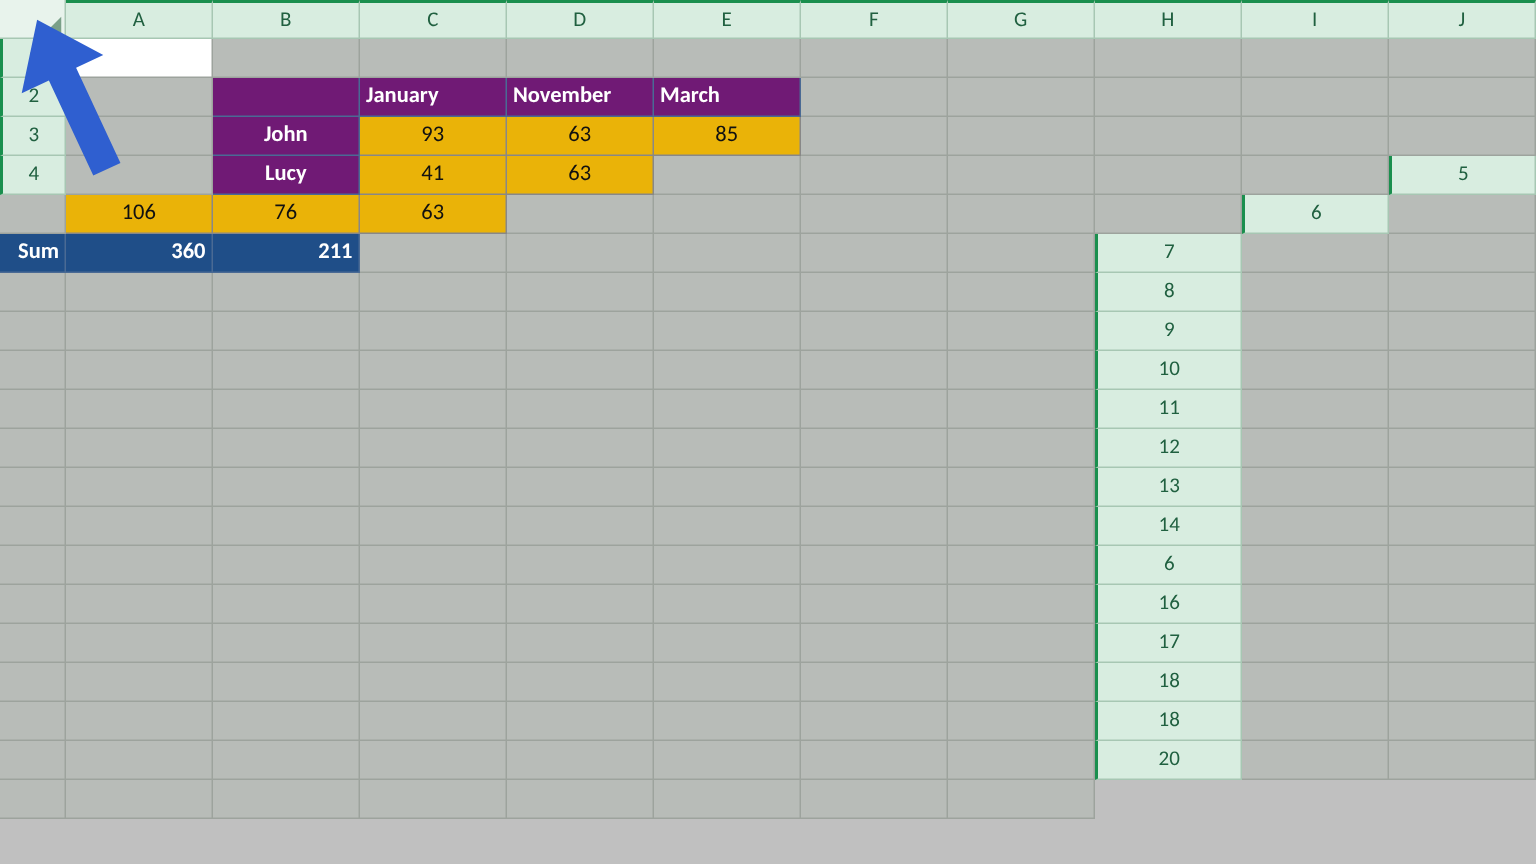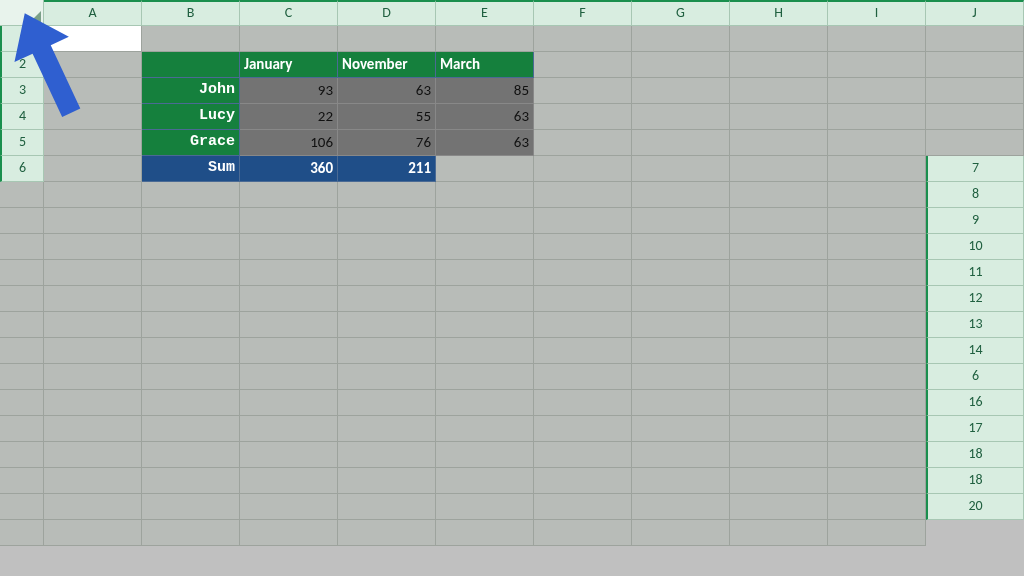--- a/index.html
+++ b/index.html
@@ -55,43 +55,43 @@
     border-right: 1px solid #9da39d;
     border-bottom: 1px solid #9da39d;
     padding: 0 4px;
     line-height: 24px;
     color: #222;
   }
   .cell.active {
     background: #fff;
   }
   .cell.dhead {
-    background: #15803d;
+    background: #701a75;
     color: #fff;
     font-weight: bold;
     border-right: 1px solid #4a6a94;
     border-bottom: 1px solid #4a6a94;
   }
   .cell.dbody {
-    background: #737373;
+    background: #eab308;
     color: #111;
-    text-align: right;
+    text-align: center;
     border-right: 1px solid #888;
     border-bottom: 1px solid #888;
   }
   .cell.dsum {
     background: #1f4e88;
     color: #fff;
     font-weight: bold;
     text-align: right;
     border-right: 1px solid #4a6a94;
     border-bottom: 1px solid #4a6a94;
     padding-left: 12px;
   }
-  .cell.dsum.left, .cell.dhead.left { text-align: right; font-family: Liberation Mono, monospace; }
+  .cell.dsum.left, .cell.dhead.left { text-align: center; }
   .arrow {
     position: absolute;
     left: 8px;
     top: 8px;
     pointer-events: none;
   }
 </style>
 </head>
 <body>
 
@@ -140,31 +140,29 @@
     <div class="cell dbody">63</div>
     <div class="cell dbody">85</div>
     <div class="cell"></div>
     <div class="cell"></div>
     <div class="cell"></div>
     <div class="cell"></div>
     <div class="cell"></div>
     <div class="rowhdr">4</div>
     <div class="cell"></div>
     <div class="cell dhead left">Lucy</div>
-    <div class="cell dbody">22</div>
-    <div class="cell dbody">55</div>
+    <div class="cell dbody">41</div>
     <div class="cell dbody">63</div>
     <div class="cell"></div>
     <div class="cell"></div>
     <div class="cell"></div>
     <div class="cell"></div>
     <div class="cell"></div>
     <div class="rowhdr">5</div>
     <div class="cell"></div>
-    <div class="cell dhead left">Grace</div>
     <div class="cell dbody">106</div>
     <div class="cell dbody">76</div>
     <div class="cell dbody">63</div>
     <div class="cell"></div>
     <div class="cell"></div>
     <div class="cell"></div>
     <div class="cell"></div>
     <div class="cell"></div>
     <div class="rowhdr">6</div>
     <div class="cell"></div>

